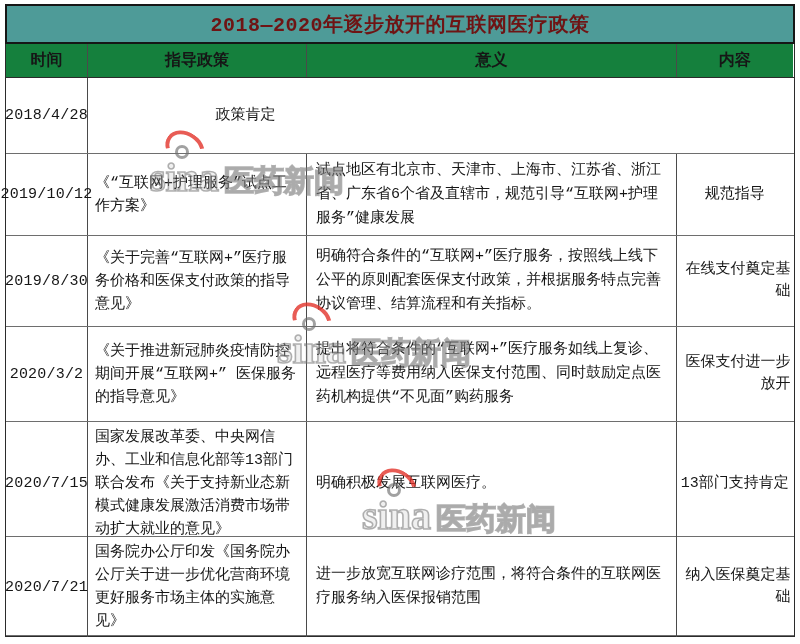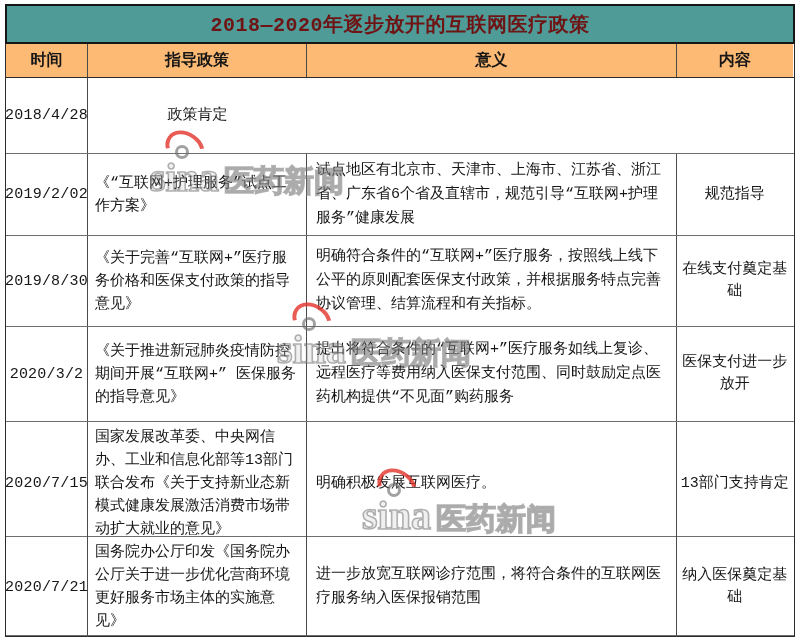--- a/index.html
+++ b/index.html
@@ -30,29 +30,29 @@
     border-bottom:1px solid #6e6e6e;
   }
   .trow.header { border-bottom:1px solid #2b2b2b; }
   .cell {
     border-right:1px solid #4a4a4a;
     display:flex; align-items:center;
     font-size:15px; color:#161616; box-sizing:border-box;
   }
   .cell:last-child { border-right:none; }
   .header .cell {
-    background:#fdba74; font-weight:bold; font-size:16px;
+    background:#15803d; font-weight:bold; font-size:16px;
     justify-content:center; height:33px;
   }
   .c-date { justify-content:center; letter-spacing:0.2px; }
   .c-policy { padding:4px 7px; line-height:23px; }
   .c-content { padding:4px 9px; line-height:24px; }
-  .c-sig { justify-content:center; text-align:center; line-height:22px; padding:0 2px; }
+  .c-sig { justify-content:center; text-align:right; line-height:22px; padding:0 2px; }
 
-  .r0 { height:75px; } .r1 { height:81px; } .r2 { height:90px; }
+  .r0 { height:75px;gap:48px; } .r1 { height:81px; } .r2 { height:90px; }
   .r3 { height:94px; } .r4 { height:114px; } .r5 { height:98px; }
 
   
   .wm { position:absolute; z-index:5; pointer-events:none; }
   .wm1 { left:150px; top:132px; }
   .wm2 { left:277px; top:304px; }
   .wm3 { left:362px; top:470px; }
   .wm-text {
     display:flex; align-items:baseline; font-weight:bold; padding-top:26px;
     white-space:nowrap;
@@ -97,21 +97,21 @@
         <div class="cell">意义</div>
         <div class="cell">内容</div>
       </div>
 
       <div class="trow r0">
         <div class="cell c-date">2018/4/28</div>
         <div class="cell c-sig">政策肯定</div>
       </div>
 
       <div class="trow r1">
-        <div class="cell c-date">2019/2/02</div>
+        <div class="cell c-date">2019/10/12</div>
         <div class="cell c-policy">《“互联网+护理服务”试点工作方案》</div>
         <div class="cell c-content">试点地区有北京市、天津市、上海市、江苏省、浙江省、广东省6个省及直辖市，规范引导“互联网+护理服务”健康发展</div>
         <div class="cell c-sig">规范指导</div>
       </div>
 
       <div class="trow r2">
         <div class="cell c-date">2019/8/30</div>
         <div class="cell c-policy">《关于完善“互联网+”医疗服务价格和医保支付政策的指导意见》</div>
         <div class="cell c-content">明确符合条件的“互联网+”医疗服务，按照线上线下公平的原则配套医保支付政策，并根据服务特点完善协议管理、结算流程和有关指标。</div>
         <div class="cell c-sig">在线支付奠定基础</div>

